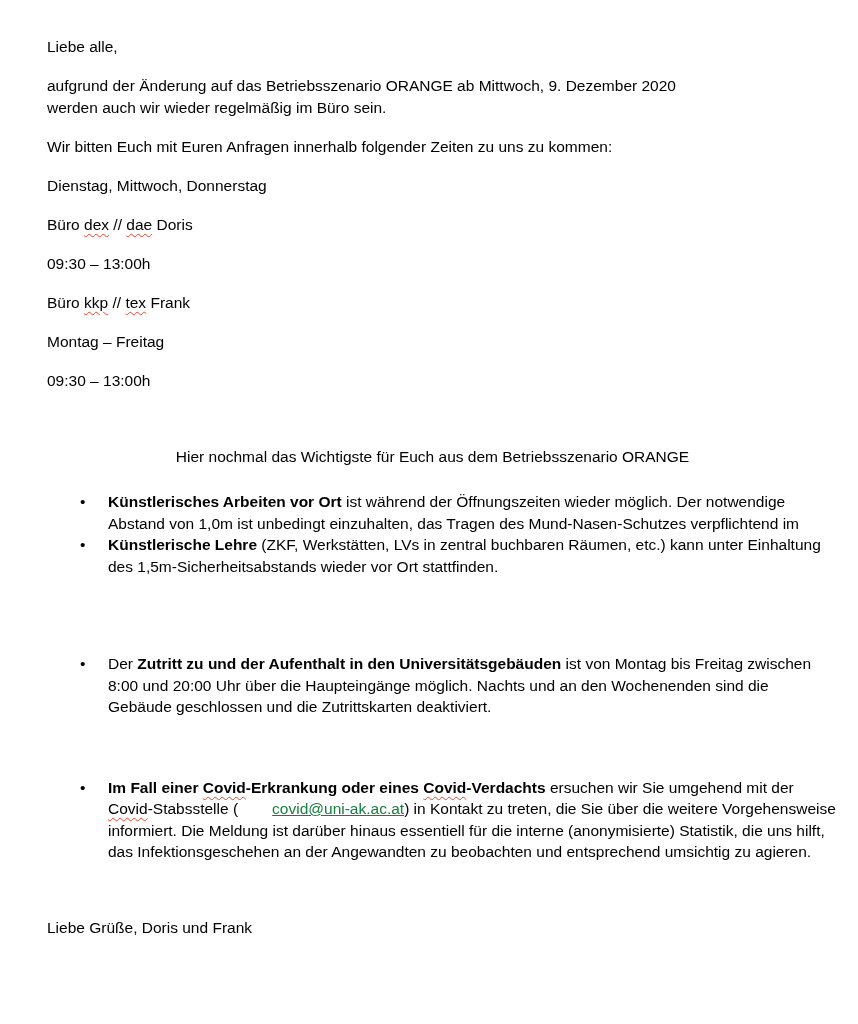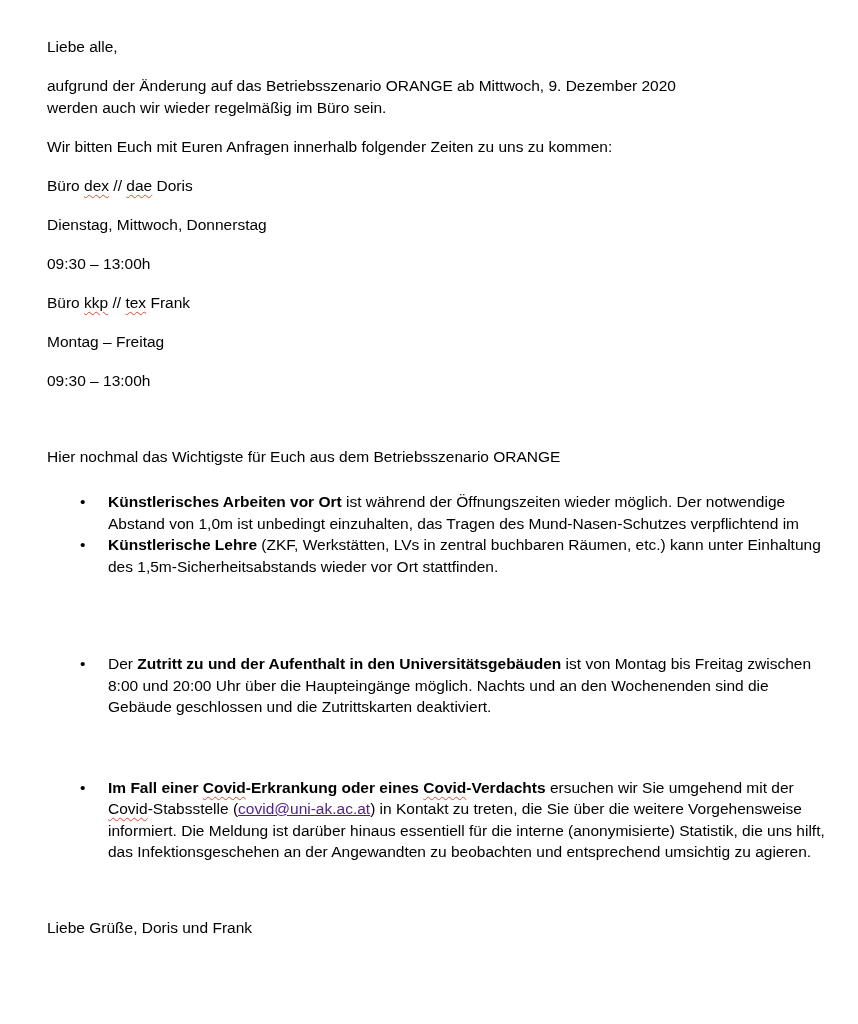--- a/index.html
+++ b/index.html
@@ -19,20 +19,21 @@
     font-size: 15.5px;
     line-height: 21.5px;
     color: #000000;
   }
   .para {
     margin: 0 0 17.5px 0;
     white-space: nowrap;
   }
   .heading-gap {
     margin-top: 54.5px;
+    text-align: center;
   }
   ul.bullet-group {
     margin: 0;
     padding: 0 0 0 61px;
     list-style: none;
   }
   ul.bullet-group.first {
     margin-top: 24px;
   }
   ul.bullet-group.second {
@@ -58,38 +59,39 @@
   }
   .b { font-weight: bold; }
   .sq {
     text-decoration-line: underline;
     text-decoration-style: wavy;
     text-decoration-color: #e8442e;
     text-decoration-thickness: 1px;
     text-underline-offset: 3px;
   }
   a.link {
-    color: #4c1d95;
+    color: #15803d;
     text-decoration: underline;
     cursor: pointer;
+    margin-left: 34px;
   }
 </style>
 </head>
 <body>
 
 <div class="page">
 
   <p class="para"><span>Liebe alle,</span></p>
 
   <p class="para"><span>aufgrund der Änderung auf das Betriebsszenario ORANGE ab Mittwoch, 9. Dezember 2020</span><br><span>werden auch wir wieder regelmäßig im Büro sein.</span></p>
 
   <p class="para"><span>Wir bitten Euch mit Euren Anfragen innerhalb folgender Zeiten zu uns zu kommen:</span></p>
 
+  <p class="para"><span>Dienstag, Mittwoch, Donnerstag</span></p>
   <p class="para"><span>Büro </span><span class="sq">dex</span><span> // </span><span class="sq">dae</span><span> Doris</span></p>
-  <p class="para"><span>Dienstag, Mittwoch, Donnerstag</span></p>
   <p class="para"><span>09:30 – 13:00h</span></p>
 
   <p class="para"><span>Büro </span><span class="sq">kkp</span><span> // </span><span class="sq">tex</span><span> Frank</span></p>
   <p class="para"><span>Montag – Freitag</span></p>
   <p class="para"><span>09:30 – 13:00h</span></p>
 
   <p class="para heading-gap"><span>Hier nochmal das Wichtigste für Euch aus dem Betriebsszenario ORANGE</span></p>
 
   <ul class="bullet-group first">
     <li><span class="b">Künstlerisches Arbeiten vor Ort</span><span> ist während der Öffnungszeiten wieder möglich. Der notwendige</span><br><span>Abstand von 1,0m ist unbedingt einzuhalten, das Tragen des Mund-Nasen-Schutzes verpflichtend im</span><br></li>

